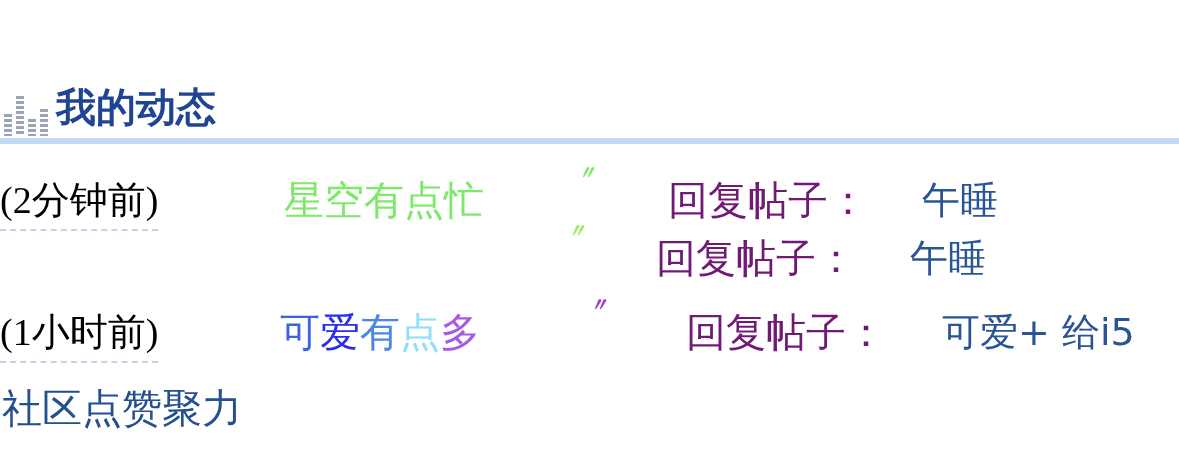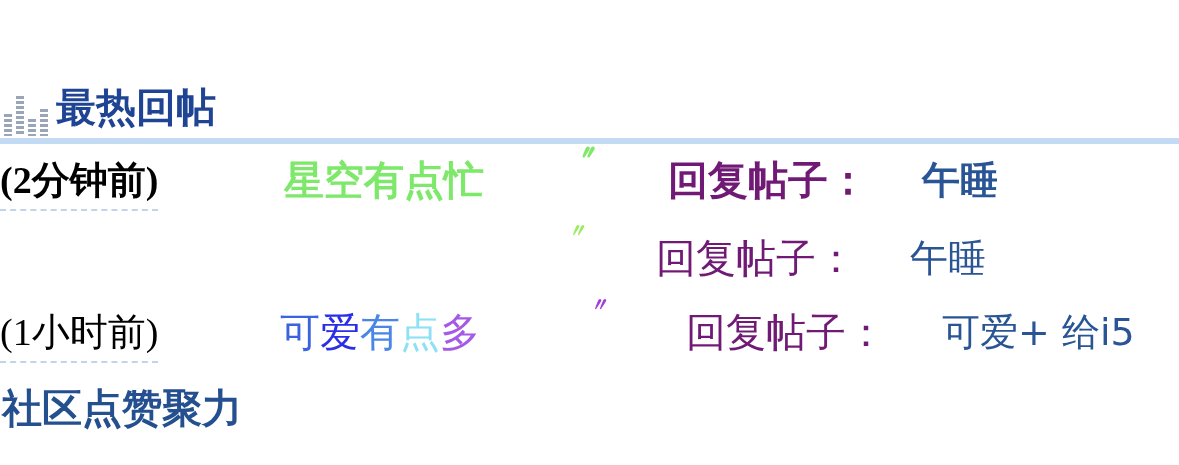--- a/index.html
+++ b/index.html
@@ -110,39 +110,38 @@
     }
     .footer-link {
       position: absolute;
       left: 2px;
       top: 380px;
       font-size: 40px;
       color: #24508f;
       line-height: 56px;
       cursor: pointer;
       white-space: nowrap;
-      font-weight: bold;
     }
   </style>
 </head>
 <body>
 
 <div class="tabs">
   <span class="tab-icon">
     <span class="col" style="left:0;height:22px;"></span>
     <span class="col" style="left:12px;height:40px;"></span>
     <span class="col" style="left:24px;height:17px;"></span>
     <span class="col" style="left:36px;height:27px;"></span>
   </span>
-  <span class="tab active">最热回帖</span>
+  <span class="tab active">我的动态</span>
 </div>
 
 <div class="sep"></div>
 
-<div class="row" style="top:154px;font-weight:bold;">
+<div class="row" style="top:174px;">
   <span class="time">(2分钟前)</span>
   <span class="user" style="left:284px;color:#7de86a;">星空有点忙</span>
   <span class="quote" style="left:568px;color:#7de86a;">〞</span>
   <span class="reply-label" style="left:668px;">回复帖子：</span>
   <span class="reply-title" style="left:922px;">午睡</span>
 </div>
 
 <div class="row" style="top:232px;">
   <span class="quote" style="left:558px;color:#9aec5a;">〞</span>
   <span class="reply-label" style="left:656px;">回复帖子：</span>

